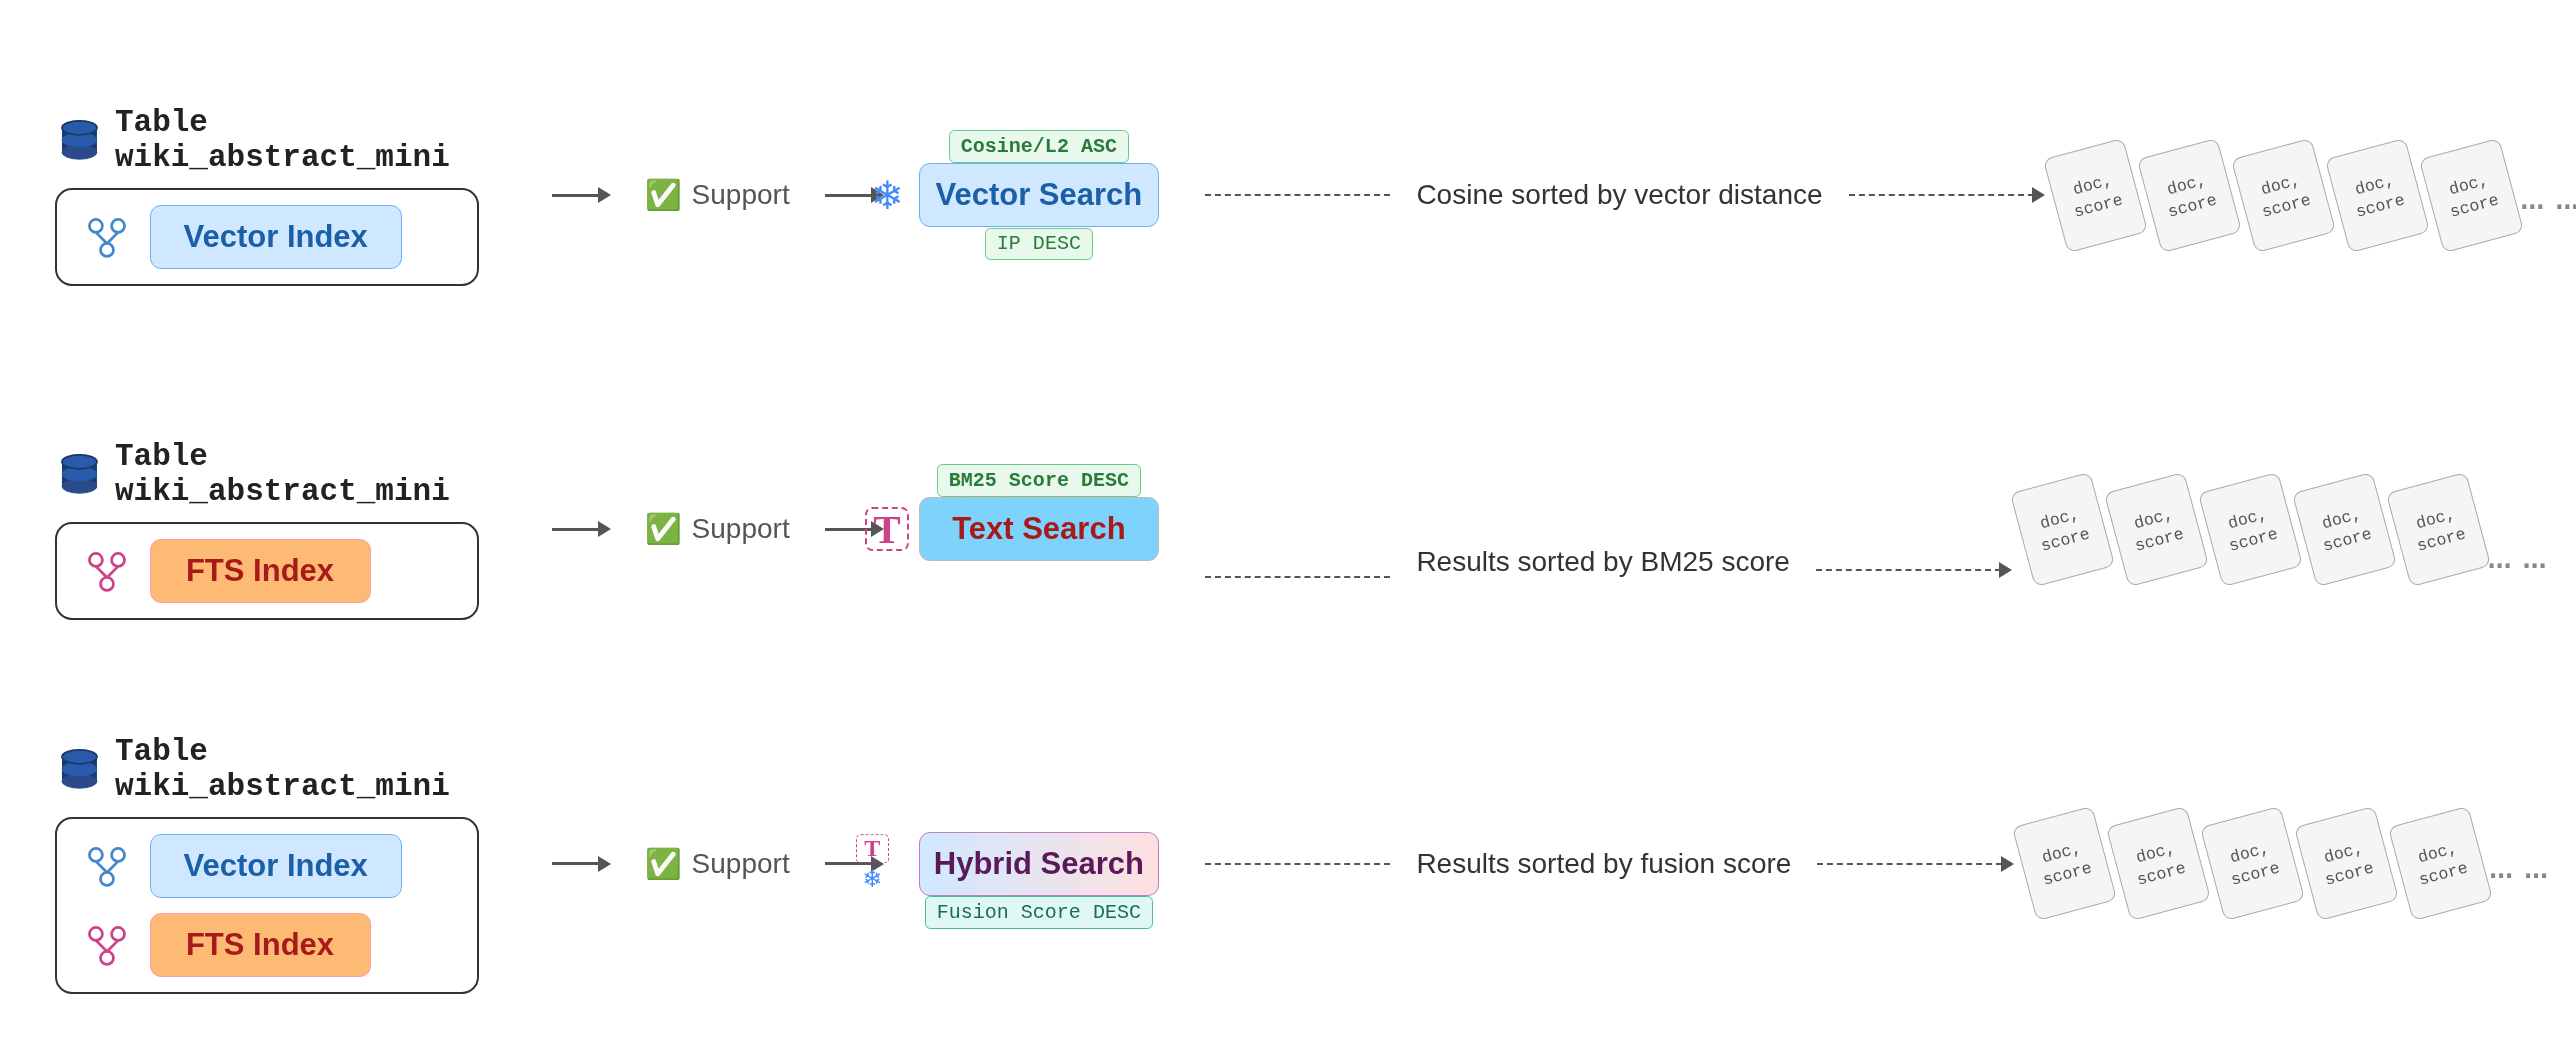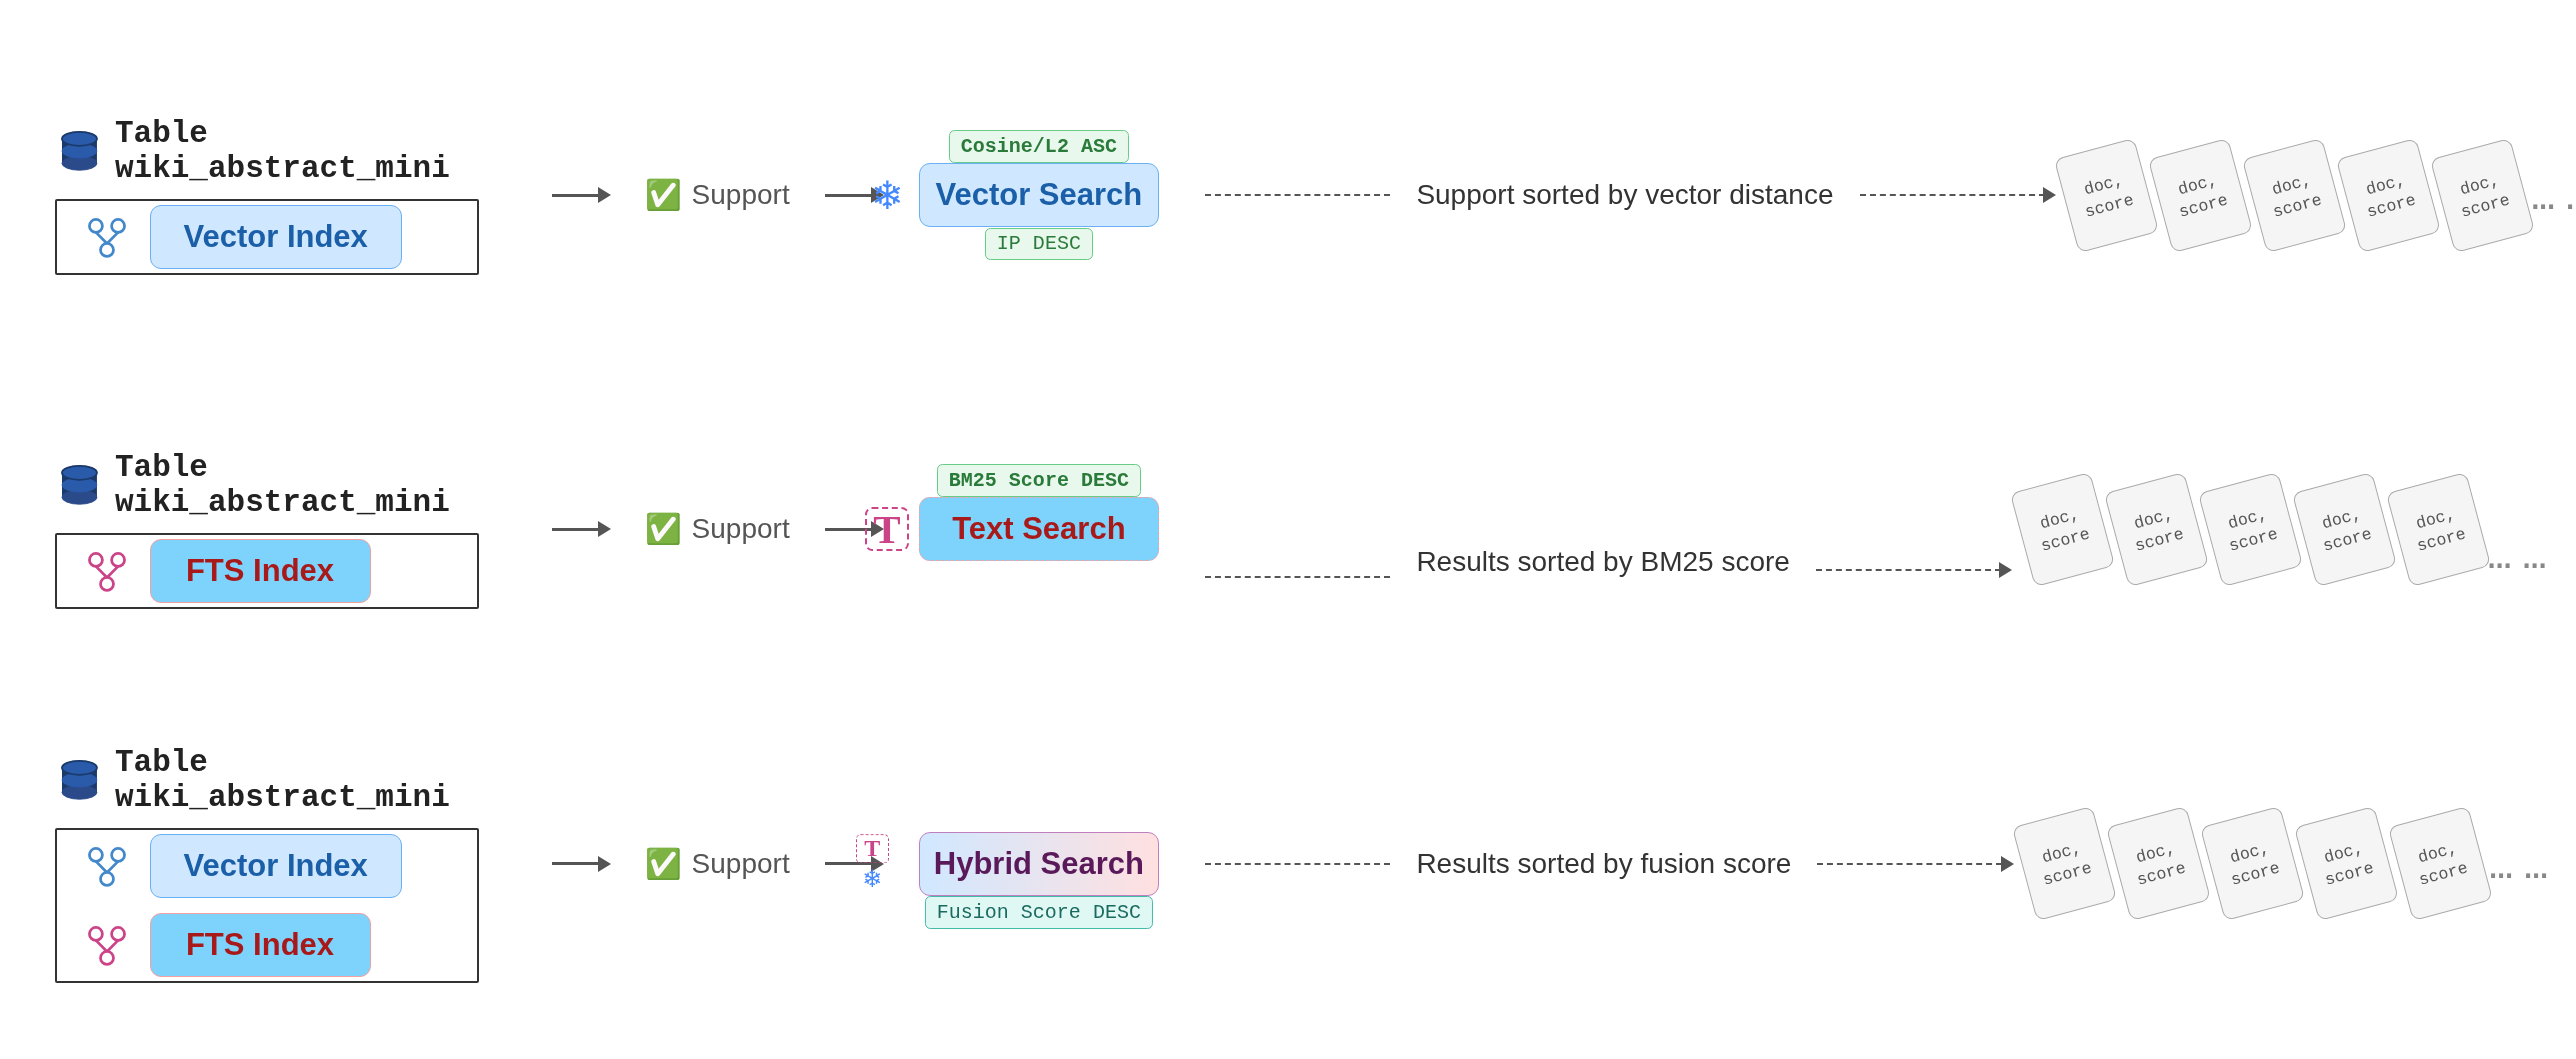--- a/index.html
+++ b/index.html
@@ -48,22 +48,22 @@
       font-family: 'Courier New', monospace;
     }
 
     .db-icon {
       width: 52px;
       height: 52px;
     }
 
     .table-box {
       border: 2.8px solid #333;
-      border-radius: 2px;
-      padding: 4px 26px;
+      border-radius: 17px;
+      padding: 15px 26px;
       background: #fff;
       display: flex;
       flex-direction: column;
       gap: 14.8px;
       min-width: 424px;
     }
 
     .index-row {
       display: flex;
       align-items: center;
@@ -84,21 +84,21 @@
       text-align: center;
     }
 
     .index-badge.vector {
       background: #d0e8ff;
       border: 1.8px solid #6ab0f5;
       color: #1a5fa8;
     }
 
     .index-badge.fts {
-      background: #7dd3fc;
+      background: #fdba74;
       border: 1.8px solid #f5a0a0;
       color: #a81a1a;
     }
 
     .support-group {
       display: flex;
       align-items: center;
       gap: 9.2px;
       margin: 0 18.5px;
     }
@@ -311,21 +311,21 @@
         <div class="score-tag green top">Cosine/L2 ASC</div>
 
         <div class="score-tag green bottom">IP DESC</div>
       </div>
     </div>
 
     <div style="display:flex;align-items:center;flex:1;margin-left:28px;">
       <div style="display:flex;align-items:center;min-width:111px;">
         <div class="dashed-line" style="width:111px;"></div>
       </div>
-      <span class="desc-text">Support sorted by vector distance</span>
+      <span class="desc-text">Cosine sorted by vector distance</span>
       <div style="display:flex;align-items:center;">
         <div class="dashed-line" style="width:74px;"></div>
         <div class="dashed-arrow-head"></div>
       </div>
 
       <div class="doc-cards">
         <div class="doc-card">doc,<br>score</div>
         <div class="doc-card">doc,<br>score</div>
         <div class="doc-card">doc,<br>score</div>
         <div class="doc-card">doc,<br>score</div>

